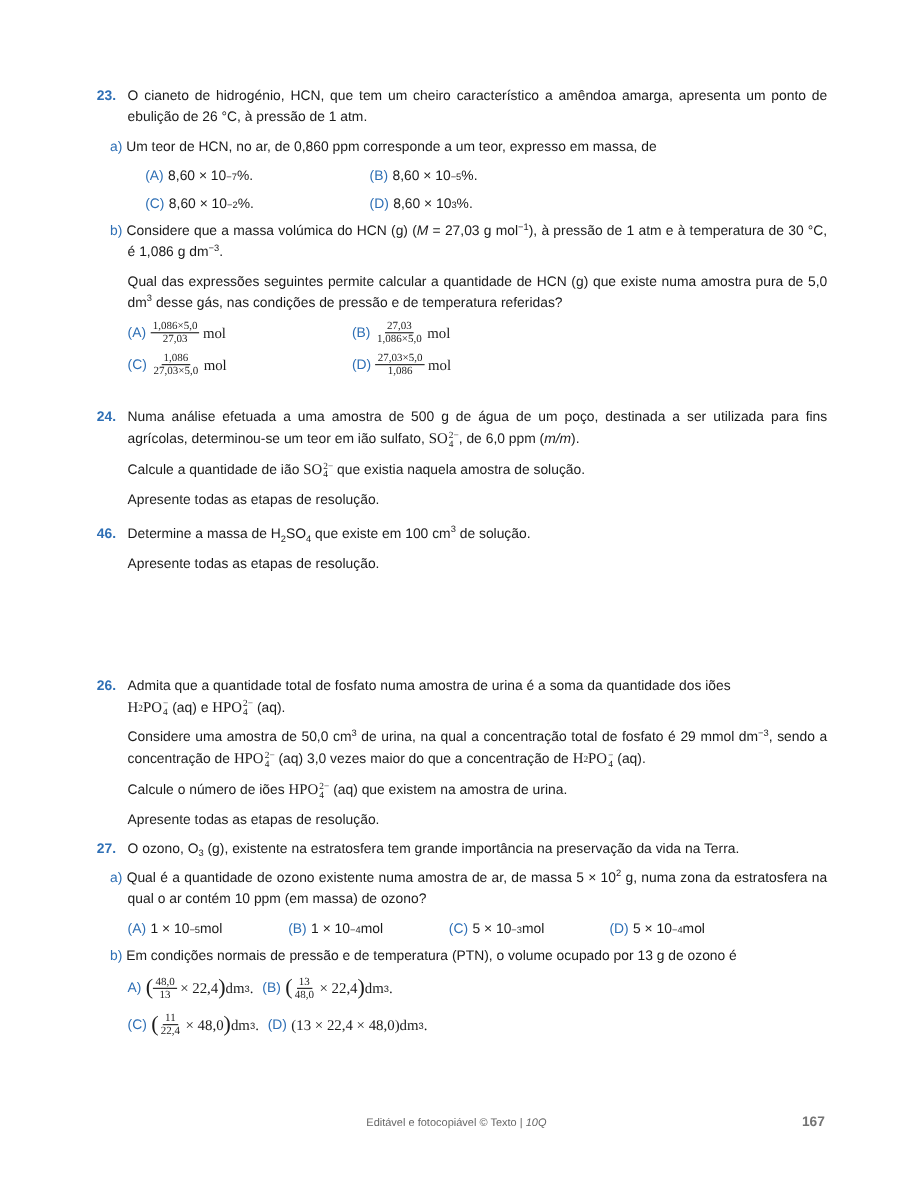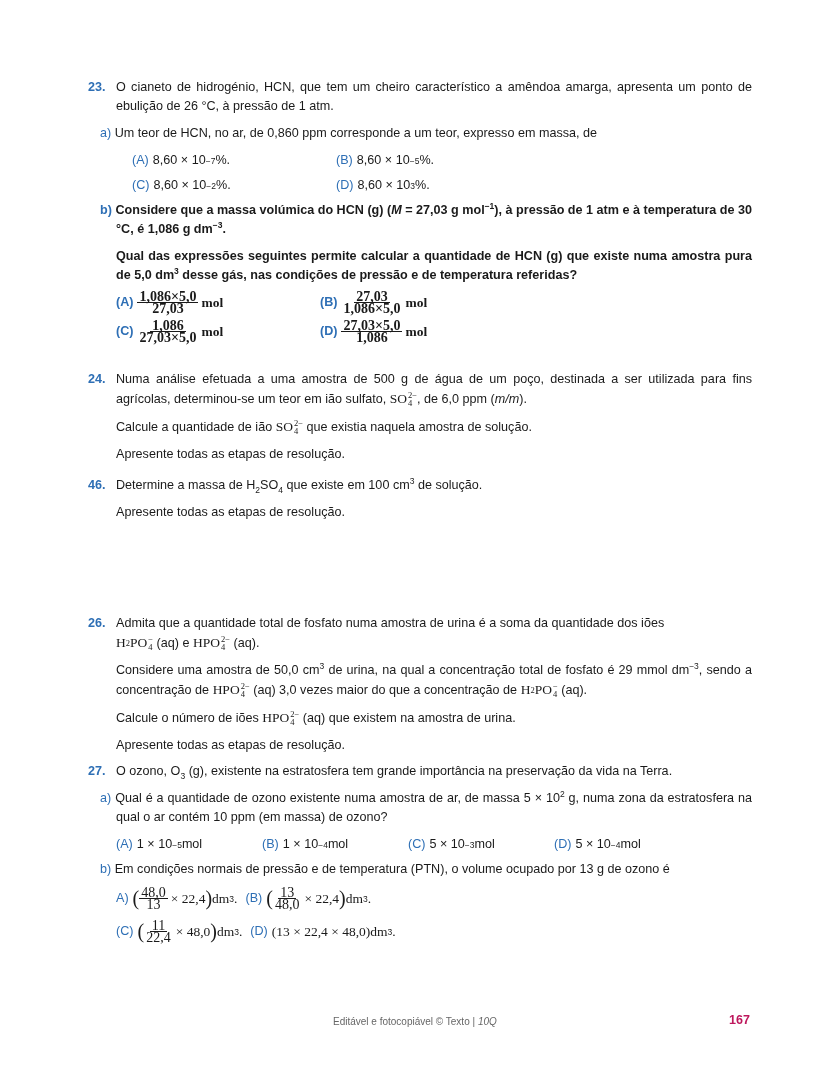--- a/index.html
+++ b/index.html
@@ -15,30 +15,30 @@
   .sub { position: relative; margin-left: 0; }
   .sub .lbl { color: #2e6fb5; }
   .sub-text { padding-left: 16px; text-indent: -16px; text-align: justify; margin: 0 0 6px 0; }
   .opts { margin-left: 16px; }
   .opt-row { display: flex; margin-bottom: 6px; align-items: center; }
   .opt { display: inline-flex; align-items: center; }
   .opt .ol { color: #2e6fb5; margin-right: 4px; }
   .w2 .opt { width: 204px; }
   .w4 .opt { width: 146px; }
   .serif { font-family: "Liberation Serif", serif; font-size: 13.5px; }
-  .frac { display: inline-flex; flex-direction: column; align-items: center; vertical-align: middle; font-family: "Liberation Serif", serif; font-size: 14px; line-height: 11px; margin-right: 3px; }
+  .frac { display: inline-flex; flex-direction: column; align-items: center; vertical-align: middle; font-family: "Liberation Serif", serif; font-size: 10px; line-height: 11px; margin-right: 3px; }
   .frac .n { border-bottom: 1px solid #1a1a1a; padding: 0 2px; }
   .frac .d { padding: 0 2px; }
   .paren { font-family: "Liberation Serif", serif; font-size: 20px; line-height: 19px; }
   sup, sub { font-size: 8.5px; line-height: 0; }
   .chem-ion { display: inline-flex; align-items: center; font-family: "Liberation Serif", serif; font-size: 13.5px; }
   .ss { display: inline-flex; flex-direction: column; font-size: 8.5px; line-height: 8px; margin-left: 1px; vertical-align: middle; }
   .footer-text { position: absolute; left: 333px; top: 1016px; font-size: 10px; color: #666; }
   .footer-text i { font-style: italic; }
-  .page-num { position: absolute; left: 729px; top: 1013px; font-size: 12.5px; font-weight: bold; color: #be185d; }
+  .page-num { position: absolute; left: 729px; top: 1013px; font-size: 12.5px; font-weight: bold; color: #737373; }
 </style>
 </head>
 <body>
 
 <div class="page">
 
   <div class="q" style="top:78px;">
     <span class="num">23.</span>
     <div class="body">
       <p>O cianeto de hidrogénio, HCN, que tem um cheiro característico a amêndoa amarga, apresenta um ponto de ebulição de 26 °C, à pressão de 1 atm.</p>
@@ -71,21 +71,21 @@
               </span>
             <span class="opt">
                 <span class="ol">(D)</span>
                 <span>8,60 × 10</span>
                 <sup>3</sup>
                 <span> %.</span>
               </span>
           </div>
         </div>
       </div>
-      <div class="sub" style="margin-top:2px;font-weight:bold;">
+      <div class="sub" style="margin-top:2px;">
         <p class="sub-text" style="margin-left:-16px;">
           <span class="lbl">b)</span>
           <span>Considere que a massa volúmica do HCN (g) (</span><i>M</i><span> = 27,03 g mol</span><sup>−1</sup><span>), à pressão de 1 atm e à temperatura de 30 °C, é 1,086 g dm</span><sup>−3</sup><span>.</span>
         </p>
         <p style="margin:0 0 6px 0;text-align:justify;">
           <span>Qual das expressões seguintes permite calcular a quantidade de HCN (g) que existe numa amostra pura de 5,0 dm</span><sup>3</sup><span> desse gás, nas condições de pressão e de temperatura referidas?</span>
         </p>
         <div class="opts w2" style="margin-left:0;">
           <div class="opt-row">
             <span class="opt">

